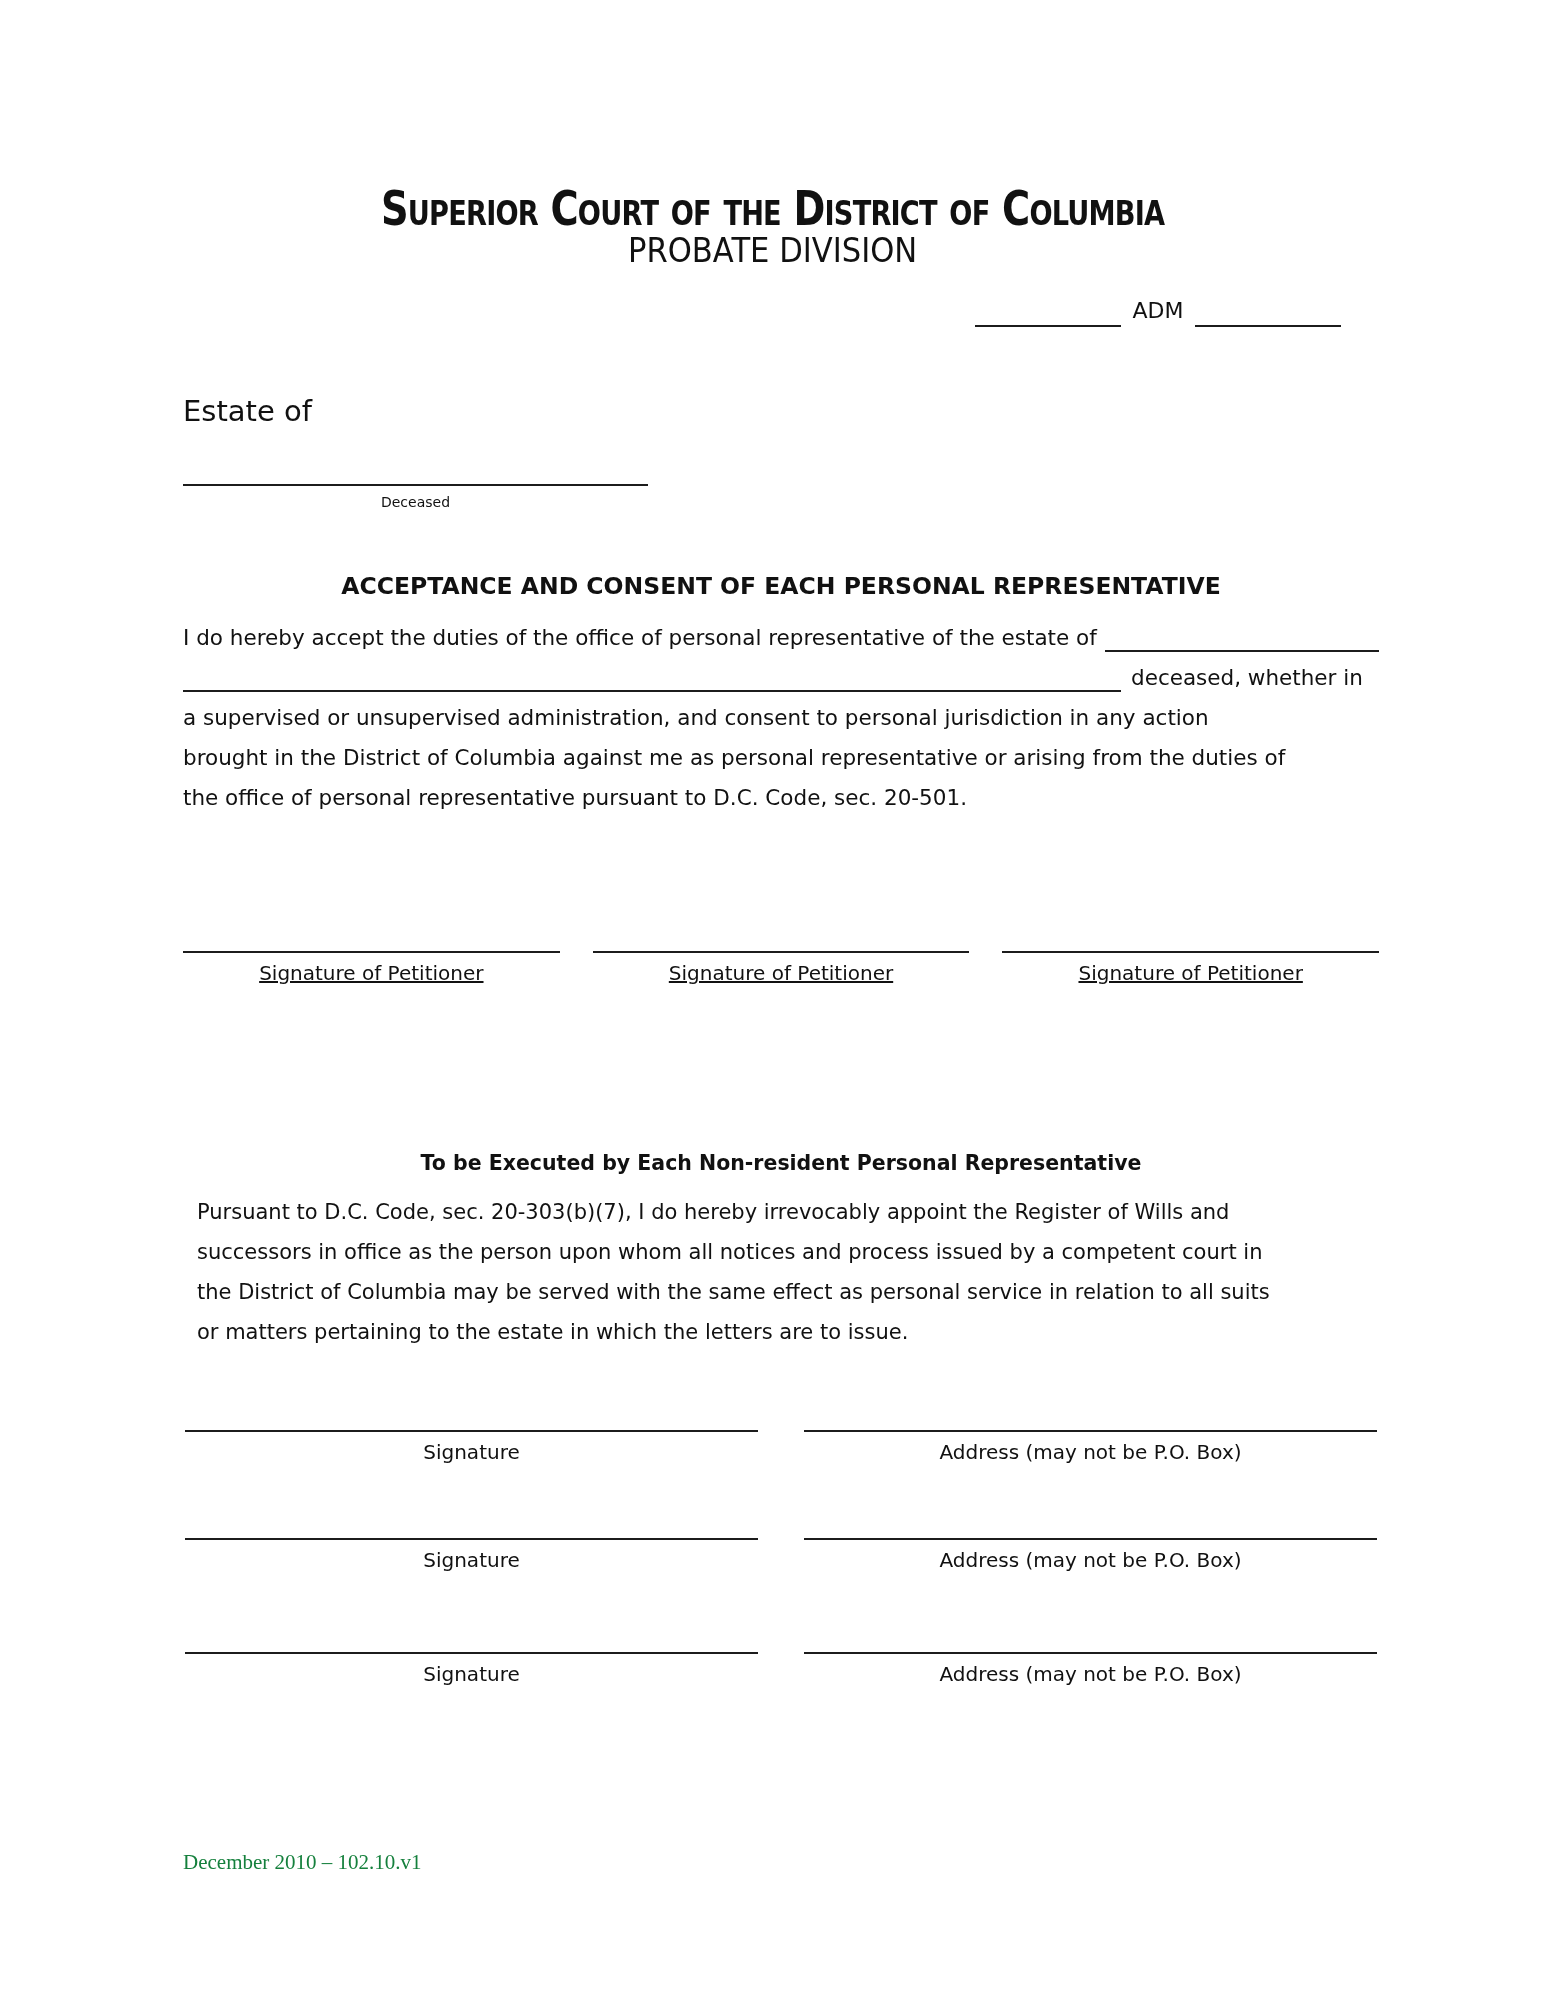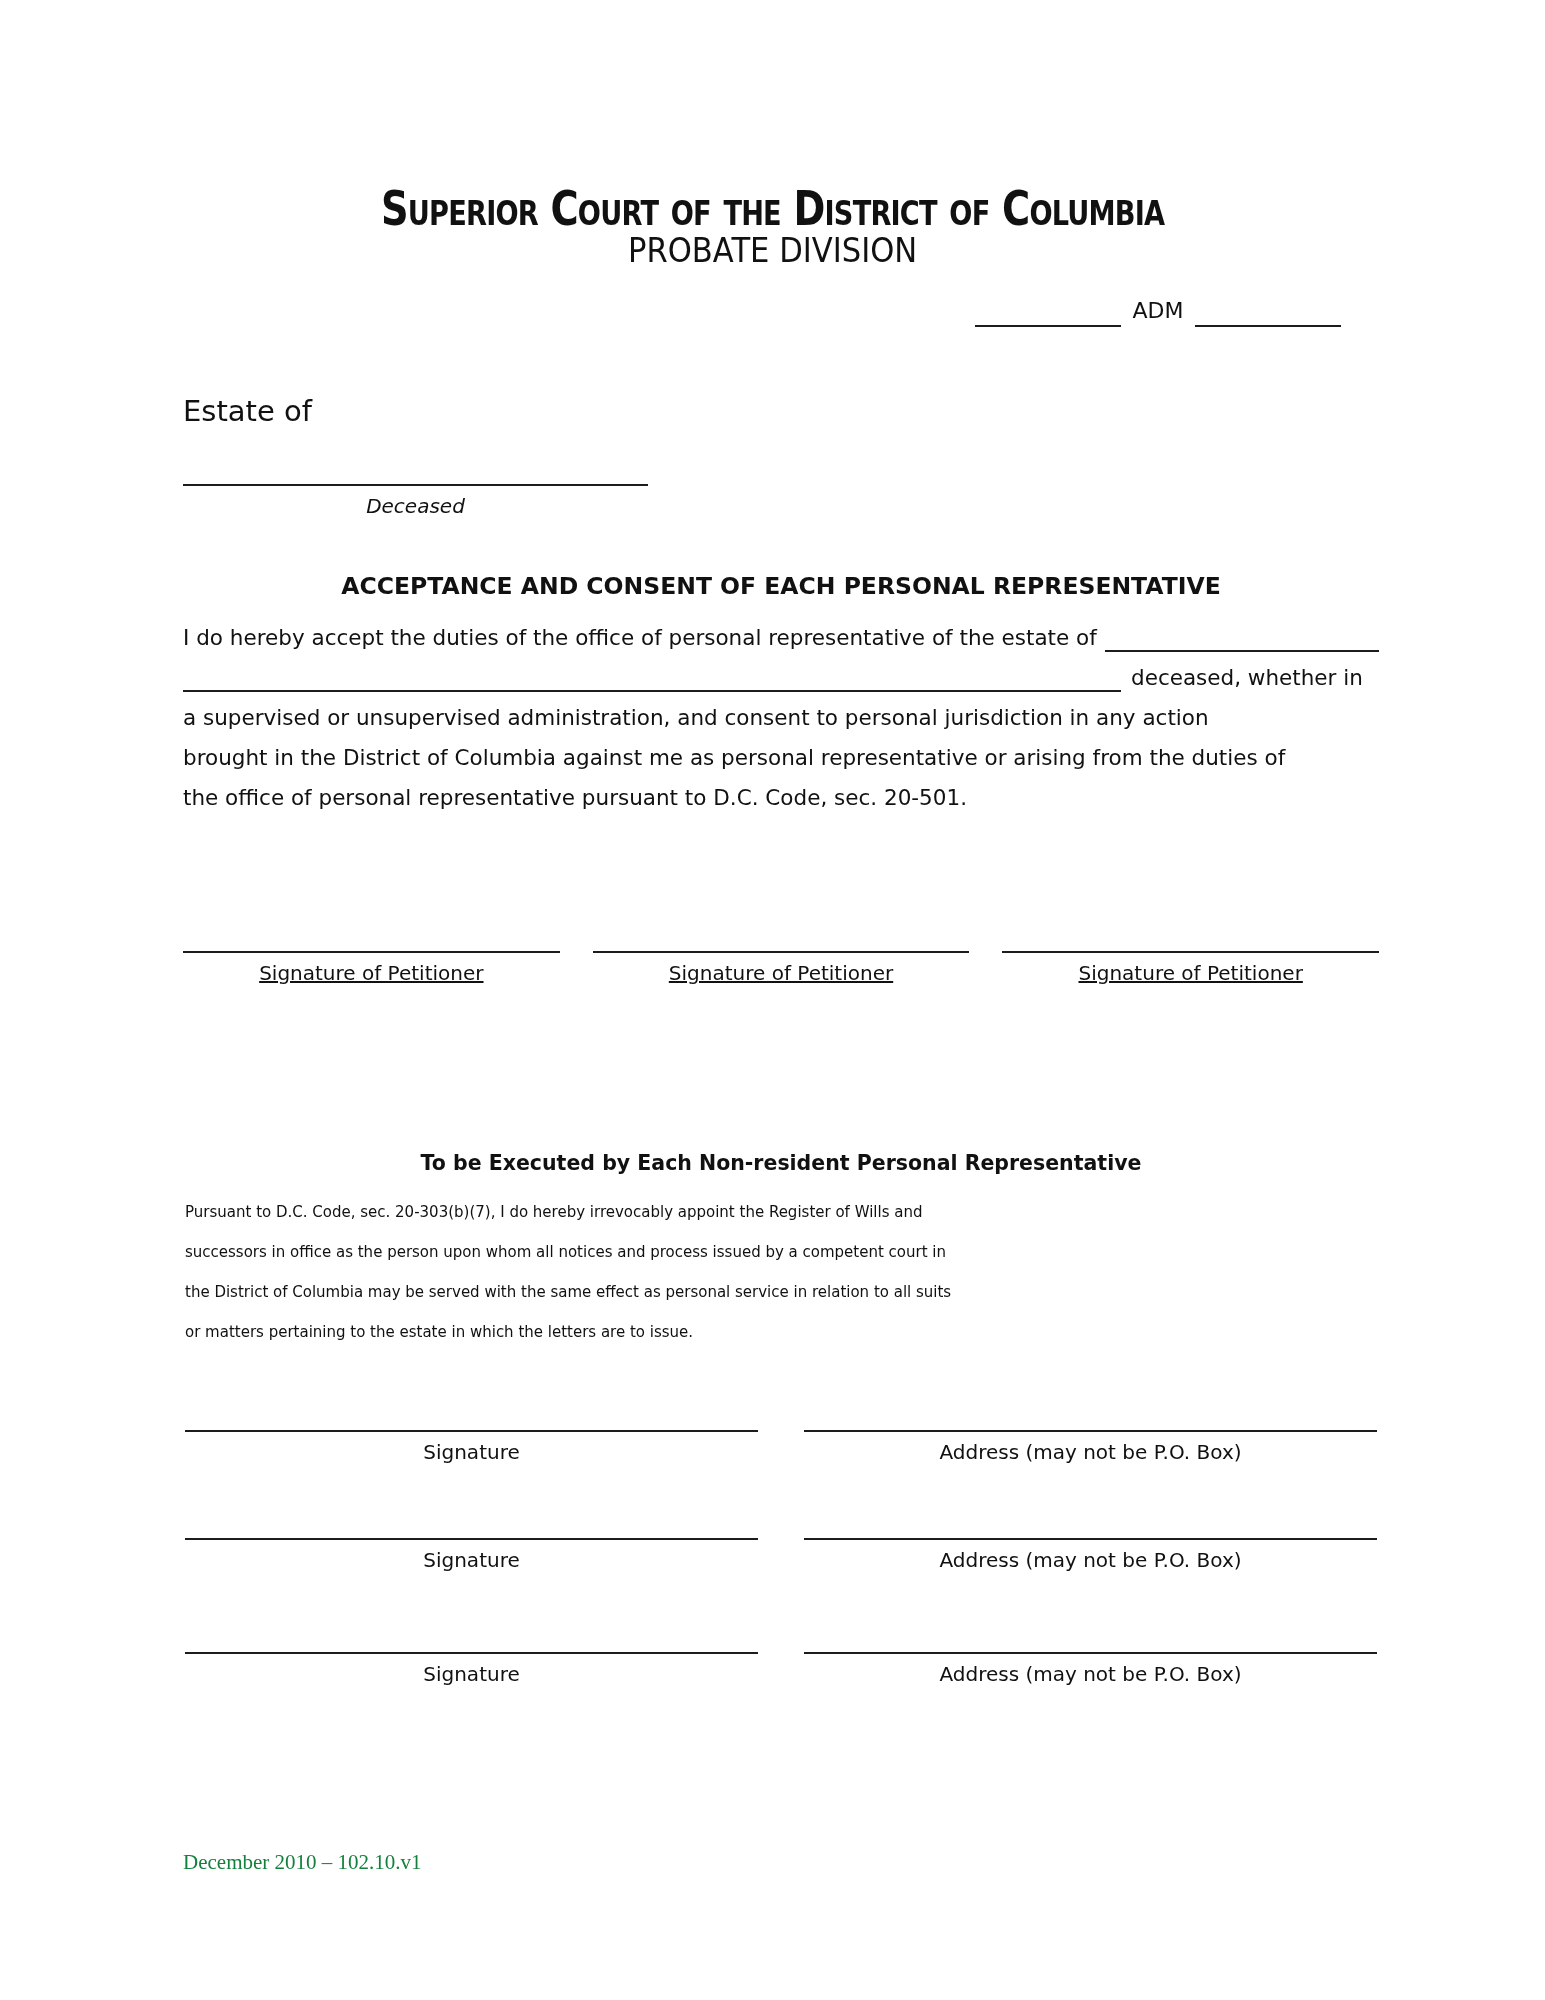--- a/index.html
+++ b/index.html
@@ -33,40 +33,40 @@
   .adm-row {
     top:297px; left:975px; width:366px;
     display:flex; align-items:flex-end;
   }
   .adm-blank { width:147px; height:30px; border-bottom:2px solid #1c1c1c; }
   .adm-text { font-size:22px; padding:0 12px 2px 12px; line-height:28px; }
 
   
   .estate-of { top:394px; left:183px; font-size:29px; }
   .estate-line { top:456px; left:183px; width:465px; height:30px; border-bottom:2px solid #1c1c1c; }
-  .deceased { top:494px; left:183px; width:465px; text-align:center; font-size:20px;font-style:italic; }
+  .deceased { top:494px; left:183px; width:465px; text-align:center; font-size:14px; }
 
   
   .acc-heading { top:572px; font-size:23.5px; font-weight:bold; white-space:nowrap; }
   .acc-para { top:618px; left:183px; width:1196px; font-size:21.5px; }
   .acc-para .pline { height:40px; line-height:40px; white-space:nowrap; }
   .fl { display:flex; }
   .blank-fill { flex:1 1 auto; border-bottom:2px solid #1c1c1c; height:34px; margin-left:8px; min-width:60px; }
   .blank-fixed { width:938px; border-bottom:2px solid #1c1c1c; height:34px; margin-right:10px; flex:0 0 auto; }
 
   
   .pet-sigs { top:920px; left:183px; width:1196px; display:flex; gap:33px;text-decoration:underline; }
   .pet-col { flex:1 1 0; }
   .sigline { height:33px; border-bottom:2px solid #1c1c1c; }
   .siglabel { text-align:center; padding-top:8px; font-size:20px; }
 
   
   .poa-heading { top:1116px; font-size:25px; font-weight:bold; white-space:nowrap; }
   .poa-subheading { top:1151px; font-size:20.5px; font-weight:bold; white-space:nowrap; }
-  .poa-para { top:1192px; left:185px; width:1196px; font-size:15px; }
+  .poa-para { top:1192px; left:197px; width:1196px; font-size:21px; }
   .poa-para .pline { height:40px; line-height:40px; white-space:nowrap; }
 
   .poa-row { left:185px; width:1192px; display:flex; gap:46px; }
   .poa-row .col { width:573px; flex:0 0 auto; }
   .poa-row-1 { top:1400px; }
   .poa-row-2 { top:1508px; }
   .poa-row-3 { top:1622px; }
   .poa-row .sigline { height:32px; }
 
   

